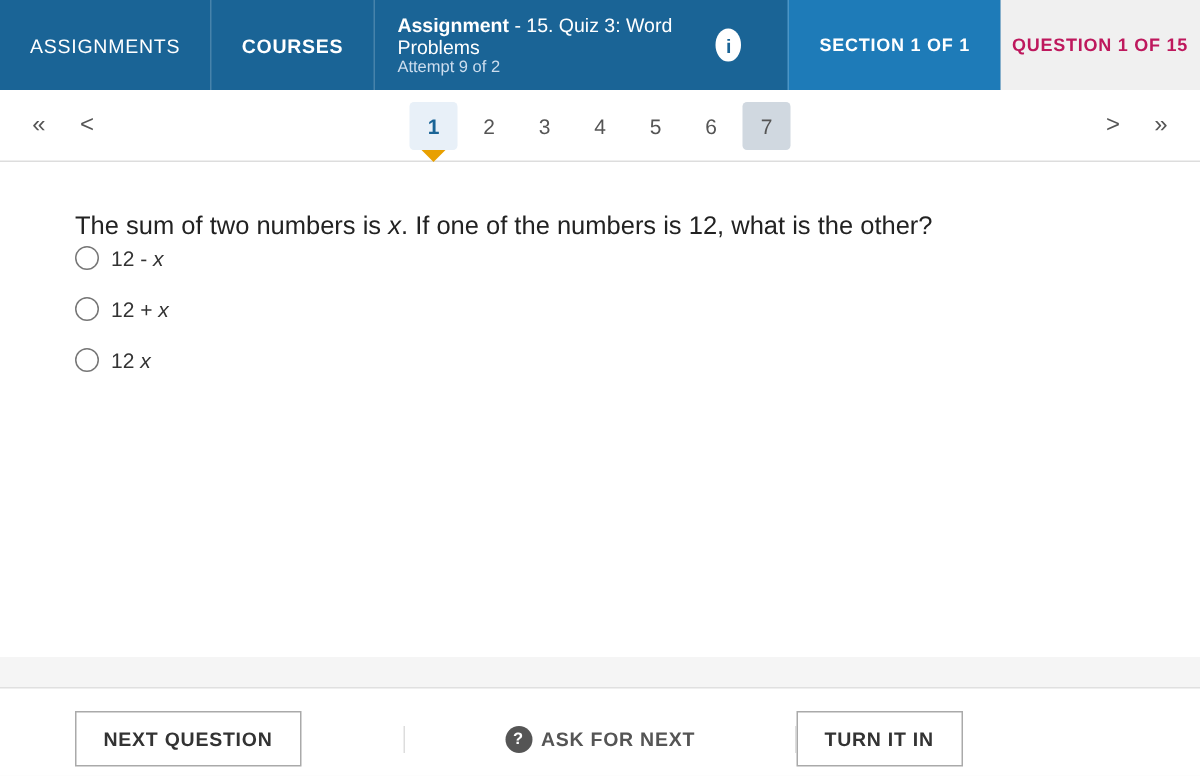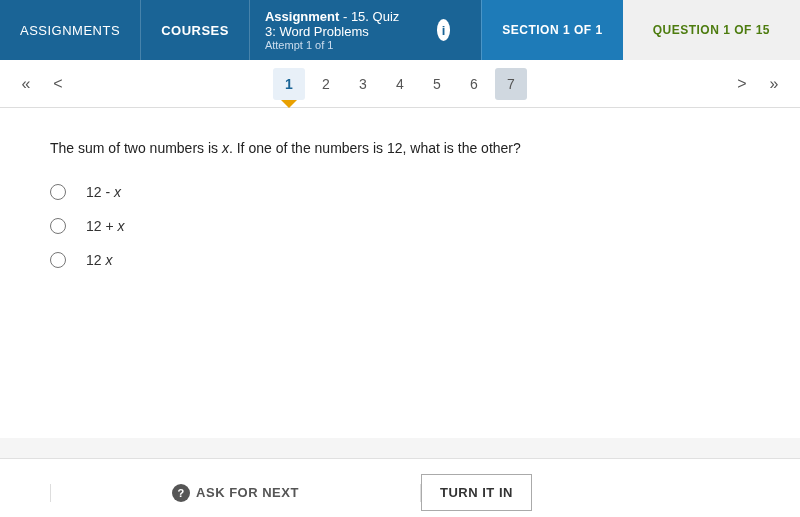--- a/index.html
+++ b/index.html
@@ -75,24 +75,24 @@
       padding: 0 20px;
       height: 100%;
       display: flex;
       align-items: center;
       border-left: 1px solid rgba(255,255,255,0.2);
       letter-spacing: 0.5px;
       margin-left: 16px;
     }
     .nav-question {
       background: #f0f0f0;
-      color: #4d7c0f;
+      color: #be185d;
       font-size: 12px;
       font-weight: bold;
-      padding: 0 30px;
+      padding: 0 8px;
       height: 100%;
       display: flex;
       align-items: center;
       letter-spacing: 0.5px;
     }
 
     
     .pagination-bar {
       display: flex;
       align-items: center;
@@ -155,37 +155,36 @@
       border-radius: 3px;
     }
 
     
     .content-area {
       padding: 30px 50px 20px 50px;
       background: #fff;
       min-height: 330px;
     }
     .question-text {
-      font-size: 14px;
+      font-size: 17px;
       color: #222;
-      margin-bottom: 25px;
       line-height: 1.5;
     }
     .question-text em {
       font-style: italic;
     }
     .answer-options {
       display: flex;
       flex-direction: column;
       gap: 18px;
     }
     .answer-option {
       display: flex;
       align-items: flex-start;
-      gap: 20px;
+      gap: 8px;
       cursor: pointer;
     }
     .answer-option input[type="radio"] {
       width: 16px;
       height: 16px;
       cursor: pointer;
       accent-color: #1a6496;
     }
     .answer-option label {
       font-size: 14px;
@@ -266,21 +265,21 @@
 <body>
 
 <div class="top-nav">
   <div class="nav-assignments">ASSIGNMENTS</div>
   <div class="nav-courses">COURSES</div>
   <div class="nav-assignment-info">
     <div>
       <div class="nav-assignment-title">
         <span class="bold">Assignment</span><span> - 15. Quiz 3: Word Problems</span>
       </div>
-      <div class="nav-assignment-attempt">Attempt 1 of 1</div>
+      <div class="nav-assignment-attempt">Attempt 9 of 2</div>
     </div>
     <div class="nav-info-icon">i</div>
   </div>
   <div class="nav-section">SECTION 1 OF 1</div>
   <div class="nav-question">QUESTION 1 OF 15</div>
 </div>
 
 <div class="pagination-bar">
   <button class="pag-nav-btn">«</button>
   <button class="pag-nav-btn">&lt;</button>
@@ -311,20 +310,23 @@
       <label for="opt3">12 + <em>x</em></label>
     </div>
     <div class="answer-option">
       <input type="radio" name="answer" id="opt4" style="">
       <label for="opt4">12 <em>x</em></label>
     </div>
   </div>
 </div>
 
 <div class="footer-bar">
+  <div class="footer-left">
+    <button class="btn-next-question">NEXT QUESTION</button>
+  </div>
   <div class="footer-center">
     <div class="ask-for-help">
       <div class="ask-icon">?</div>
       <span>ASK FOR NEXT</span>
     </div>
   </div>
   <div class="footer-right">
     <button class="btn-turn-it-in">TURN IT IN</button>
   </div>
 </div>

